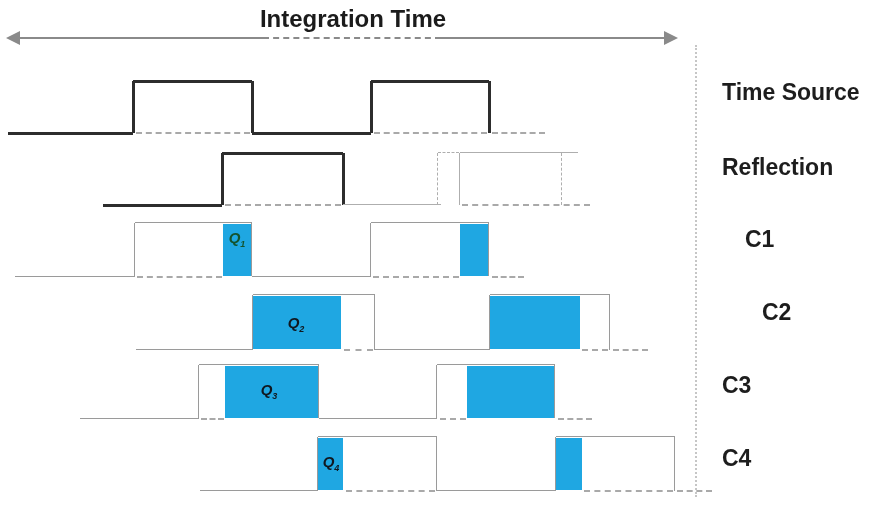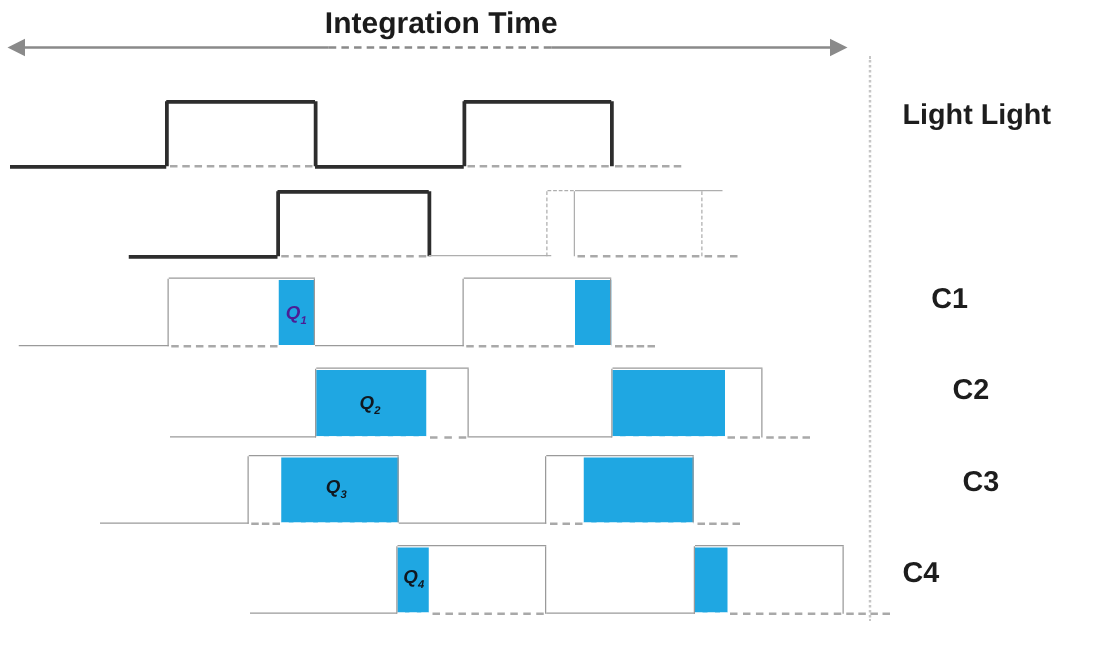--- a/index.html
+++ b/index.html
@@ -70,49 +70,50 @@
       <div class="wave-vline" style="left: 131.5px; top: 81px; width: 0px; height: 52px; border-left: 3px solid rgb(45, 45, 45); z-index: 2;"></div>
       <div class="wave-hline" style="left: 133px; top: 79.5px; width: 119px; height: 0px; border-top: 3px solid rgb(45, 45, 45); z-index: 2;"></div>
       <div class="wave-vline" style="left: 250.5px; top: 81px; width: 0px; height: 52px; border-left: 3px solid rgb(45, 45, 45); z-index: 2;"></div>
       <div class="wave-hline" style="left: 252px; top: 131.5px; width: 119px; height: 0px; border-top: 3px solid rgb(45, 45, 45); z-index: 2;"></div>
       <div class="wave-vline" style="left: 369.5px; top: 81px; width: 0px; height: 52px; border-left: 3px solid rgb(45, 45, 45); z-index: 2;"></div>
       <div class="wave-hline" style="left: 371px; top: 79.5px; width: 118px; height: 0px; border-top: 3px solid rgb(45, 45, 45); z-index: 2;"></div>
       <div class="wave-vline" style="left: 487.5px; top: 81px; width: 0px; height: 52px; border-left: 3px solid rgb(45, 45, 45); z-index: 2;"></div>
       <div class="dash-hline" style="left: 136px; top: 132px; width: 114px; height: 0px; border-top: 2px dashed rgb(169, 169, 169); z-index: 2;"></div>
       <div class="dash-hline" style="left: 374px; top: 132px; width: 113px; height: 0px; border-top: 2px dashed rgb(169, 169, 169); z-index: 2;"></div>
       <div class="dash-hline" style="left: 492px; top: 132px; width: 53px; height: 0px; border-top: 2px dashed rgb(169, 169, 169); z-index: 2;"></div>
-      <div class="row-label" style="left: 722px; top: 92px; z-index: 6;">Light Light</div>
+      <div class="row-label" style="left: 722px; top: 92px; z-index: 6;">Time Source</div>
       <div class="wave-hline" style="left: 103px; top: 203.5px; width: 119px; height: 0px; border-top: 3px solid rgb(45, 45, 45); z-index: 2;"></div>
       <div class="wave-vline" style="left: 220.5px; top: 153px; width: 0px; height: 52px; border-left: 3px solid rgb(45, 45, 45); z-index: 2;"></div>
       <div class="wave-hline" style="left: 222px; top: 151.5px; width: 121px; height: 0px; border-top: 3px solid rgb(45, 45, 45); z-index: 2;"></div>
       <div class="wave-vline" style="left: 341.5px; top: 153px; width: 0px; height: 52px; border-left: 3px solid rgb(45, 45, 45); z-index: 2;"></div>
       <div class="dash-hline" style="left: 225px; top: 204px; width: 116px; height: 0px; border-top: 2px dashed rgb(169, 169, 169); z-index: 2;"></div>
       <div class="wave-hline" style="left: 343px; top: 204.25px; width: 98px; height: 0px; border-top: 1.5px solid rgb(174, 174, 174); z-index: 2;"></div>
       <div class="wave-vline" style="left: 437.25px; top: 153px; width: 0px; height: 52px; border-left: 1.5px dashed rgb(174, 174, 174); z-index: 2;"></div>
       <div class="dash-hline" style="left: 438px; top: 152.25px; width: 21px; height: 0px; border-top: 1.5px dashed rgb(174, 174, 174); z-index: 2;"></div>
       <div class="wave-vline" style="left: 459.25px; top: 153px; width: 0px; height: 52px; border-left: 1.5px solid rgb(174, 174, 174); z-index: 2;"></div>
       <div class="wave-hline" style="left: 460px; top: 152.25px; width: 118px; height: 0px; border-top: 1.5px solid rgb(174, 174, 174); z-index: 2;"></div>
       <div class="wave-vline" style="left: 561.25px; top: 153px; width: 0px; height: 52px; border-left: 1.5px dashed rgb(174, 174, 174); z-index: 2;"></div>
       <div class="dash-hline" style="left: 462px; top: 204px; width: 128px; height: 0px; border-top: 2px dashed rgb(169, 169, 169); z-index: 2;"></div>
+      <div class="row-label" style="left: 722px; top: 167px; z-index: 6;">Reflection</div>
       <div class="wave-hline" style="left: 15px; top: 276.25px; width: 120px; height: 0px; border-top: 1.5px solid rgb(154, 154, 154); z-index: 2;"></div>
       <div class="wave-vline" style="left: 134.25px; top: 223px; width: 0px; height: 54px; border-left: 1.5px solid rgb(154, 154, 154); z-index: 2;"></div>
       <div class="wave-hline" style="left: 135px; top: 222.25px; width: 117px; height: 0px; border-top: 1.5px solid rgb(154, 154, 154); z-index: 2;"></div>
       <div class="wave-vline" style="left: 251.25px; top: 223px; width: 0px; height: 54px; border-left: 1.5px solid rgb(154, 154, 154); z-index: 2;"></div>
       <div class="charge-fill" style="left: 223px; top: 224px; width: 29px; height: 52px; background: rgb(31, 167, 226);"></div>
       <div class="dash-hline" style="left: 137px; top: 276px; width: 85px; height: 0px; border-top: 2px dashed rgb(169, 169, 169); z-index: 2;"></div>
       <div class="dash-hline" style="left: 223px; top: 276px; width: 29px; height: 0px; border-top: 2px dashed rgb(255, 255, 255); z-index: 4;"></div>
       <div class="wave-hline" style="left: 252px; top: 276.25px; width: 119px; height: 0px; border-top: 1.5px solid rgb(154, 154, 154); z-index: 2;"></div>
       <div class="wave-vline" style="left: 370.25px; top: 223px; width: 0px; height: 54px; border-left: 1.5px solid rgb(154, 154, 154); z-index: 2;"></div>
       <div class="wave-hline" style="left: 371px; top: 222.25px; width: 118px; height: 0px; border-top: 1.5px solid rgb(154, 154, 154); z-index: 2;"></div>
       <div class="wave-vline" style="left: 488.25px; top: 223px; width: 0px; height: 54px; border-left: 1.5px solid rgb(154, 154, 154); z-index: 2;"></div>
       <div class="charge-fill" style="left: 460px; top: 224px; width: 29px; height: 52px; background: rgb(31, 167, 226);"></div>
       <div class="dash-hline" style="left: 373px; top: 276px; width: 86px; height: 0px; border-top: 2px dashed rgb(169, 169, 169); z-index: 2;"></div>
       <div class="dash-hline" style="left: 460px; top: 276px; width: 29px; height: 0px; border-top: 2px dashed rgb(255, 255, 255); z-index: 4;"></div>
       <div class="dash-hline" style="left: 492px; top: 276px; width: 32px; height: 0px; border-top: 2px dashed rgb(169, 169, 169); z-index: 2;"></div>
-      <div class="charge-label" style="left: 237px; top: 252px; color: #4c1d95;"><span>Q</span><sub>1</sub></div>
+      <div class="charge-label" style="left: 237px; top: 239px; color: #14532d;"><span>Q</span><sub>1</sub></div>
       <div class="row-label" style="left: 745px; top: 239px; z-index: 6;">C1</div>
       <div class="wave-hline" style="left: 136px; top: 349.25px; width: 117px; height: 0px; border-top: 1.5px solid rgb(154, 154, 154); z-index: 2;"></div>
       <div class="wave-vline" style="left: 252.25px; top: 295px; width: 0px; height: 55px; border-left: 1.5px solid rgb(154, 154, 154); z-index: 2;"></div>
       <div class="wave-hline" style="left: 253px; top: 294.25px; width: 122px; height: 0px; border-top: 1.5px solid rgb(154, 154, 154); z-index: 2;"></div>
       <div class="wave-vline" style="left: 374.25px; top: 295px; width: 0px; height: 55px; border-left: 1.5px solid rgb(154, 154, 154); z-index: 2;"></div>
       <div class="charge-fill" style="left: 253px; top: 296px; width: 88px; height: 53px; background: rgb(31, 167, 226);"></div>
       <div class="dash-hline" style="left: 253px; top: 349px; width: 88px; height: 0px; border-top: 2px dashed rgb(255, 255, 255); z-index: 4;"></div>
       <div class="dash-hline" style="left: 344px; top: 349px; width: 29px; height: 0px; border-top: 2px dashed rgb(169, 169, 169); z-index: 2;"></div>
       <div class="wave-hline" style="left: 375px; top: 349.25px; width: 115px; height: 0px; border-top: 1.5px solid rgb(154, 154, 154); z-index: 2;"></div>
       <div class="wave-vline" style="left: 489.25px; top: 295px; width: 0px; height: 55px; border-left: 1.5px solid rgb(154, 154, 154); z-index: 2;"></div>
@@ -133,21 +134,21 @@
       <div class="dash-hline" style="left: 225px; top: 418px; width: 94px; height: 0px; border-top: 2px dashed rgb(255, 255, 255); z-index: 4;"></div>
       <div class="wave-hline" style="left: 319px; top: 418.25px; width: 118px; height: 0px; border-top: 1.5px solid rgb(154, 154, 154); z-index: 2;"></div>
       <div class="wave-vline" style="left: 436.25px; top: 365px; width: 0px; height: 54px; border-left: 1.5px solid rgb(154, 154, 154); z-index: 2;"></div>
       <div class="wave-hline" style="left: 437px; top: 364.25px; width: 118px; height: 0px; border-top: 1.5px solid rgb(154, 154, 154); z-index: 2;"></div>
       <div class="wave-vline" style="left: 554.25px; top: 365px; width: 0px; height: 54px; border-left: 1.5px solid rgb(154, 154, 154); z-index: 2;"></div>
       <div class="charge-fill" style="left: 467px; top: 366px; width: 88px; height: 52px; background: rgb(31, 167, 226);"></div>
       <div class="dash-hline" style="left: 440px; top: 418px; width: 26px; height: 0px; border-top: 2px dashed rgb(169, 169, 169); z-index: 2;"></div>
       <div class="dash-hline" style="left: 467px; top: 418px; width: 88px; height: 0px; border-top: 2px dashed rgb(255, 255, 255); z-index: 4;"></div>
       <div class="dash-hline" style="left: 558px; top: 418px; width: 34px; height: 0px; border-top: 2px dashed rgb(169, 169, 169); z-index: 2;"></div>
       <div class="charge-label" style="left: 269px; top: 391px; color: rgb(16, 24, 32);"><span>Q</span><sub>3</sub></div>
-      <div class="row-label" style="left: 722px; top: 385px; z-index: 6; margin-left: 48px;">C3</div>
+      <div class="row-label" style="left: 722px; top: 385px; z-index: 6;">C3</div>
       <div class="wave-hline" style="left: 200px; top: 490.25px; width: 118px; height: 0px; border-top: 1.5px solid rgb(154, 154, 154); z-index: 2;"></div>
       <div class="wave-vline" style="left: 317.25px; top: 437px; width: 0px; height: 54px; border-left: 1.5px solid rgb(154, 154, 154); z-index: 2;"></div>
       <div class="wave-hline" style="left: 318px; top: 436.25px; width: 119px; height: 0px; border-top: 1.5px solid rgb(154, 154, 154); z-index: 2;"></div>
       <div class="wave-vline" style="left: 436.25px; top: 437px; width: 0px; height: 54px; border-left: 1.5px solid rgb(154, 154, 154); z-index: 2;"></div>
       <div class="charge-fill" style="left: 318px; top: 438px; width: 25px; height: 52px; background: rgb(31, 167, 226);"></div>
       <div class="dash-hline" style="left: 318px; top: 490px; width: 25px; height: 0px; border-top: 2px dashed rgb(255, 255, 255); z-index: 4;"></div>
       <div class="dash-hline" style="left: 346px; top: 490px; width: 89px; height: 0px; border-top: 2px dashed rgb(169, 169, 169); z-index: 2;"></div>
       <div class="wave-hline" style="left: 437px; top: 490.25px; width: 119px; height: 0px; border-top: 1.5px solid rgb(154, 154, 154); z-index: 2;"></div>
       <div class="wave-vline" style="left: 555.25px; top: 437px; width: 0px; height: 54px; border-left: 1.5px solid rgb(154, 154, 154); z-index: 2;"></div>
       <div class="wave-hline" style="left: 556px; top: 436.25px; width: 119px; height: 0px; border-top: 1.5px solid rgb(154, 154, 154); z-index: 2;"></div>

